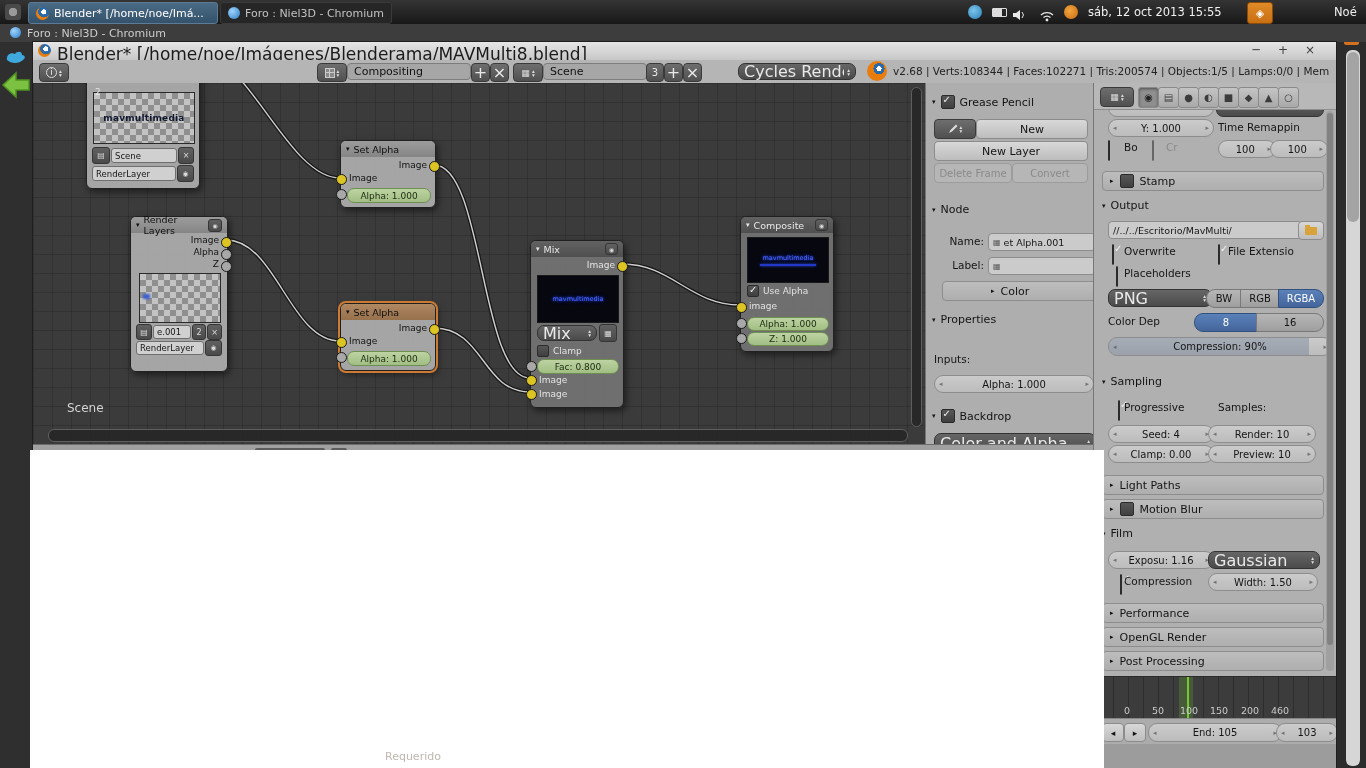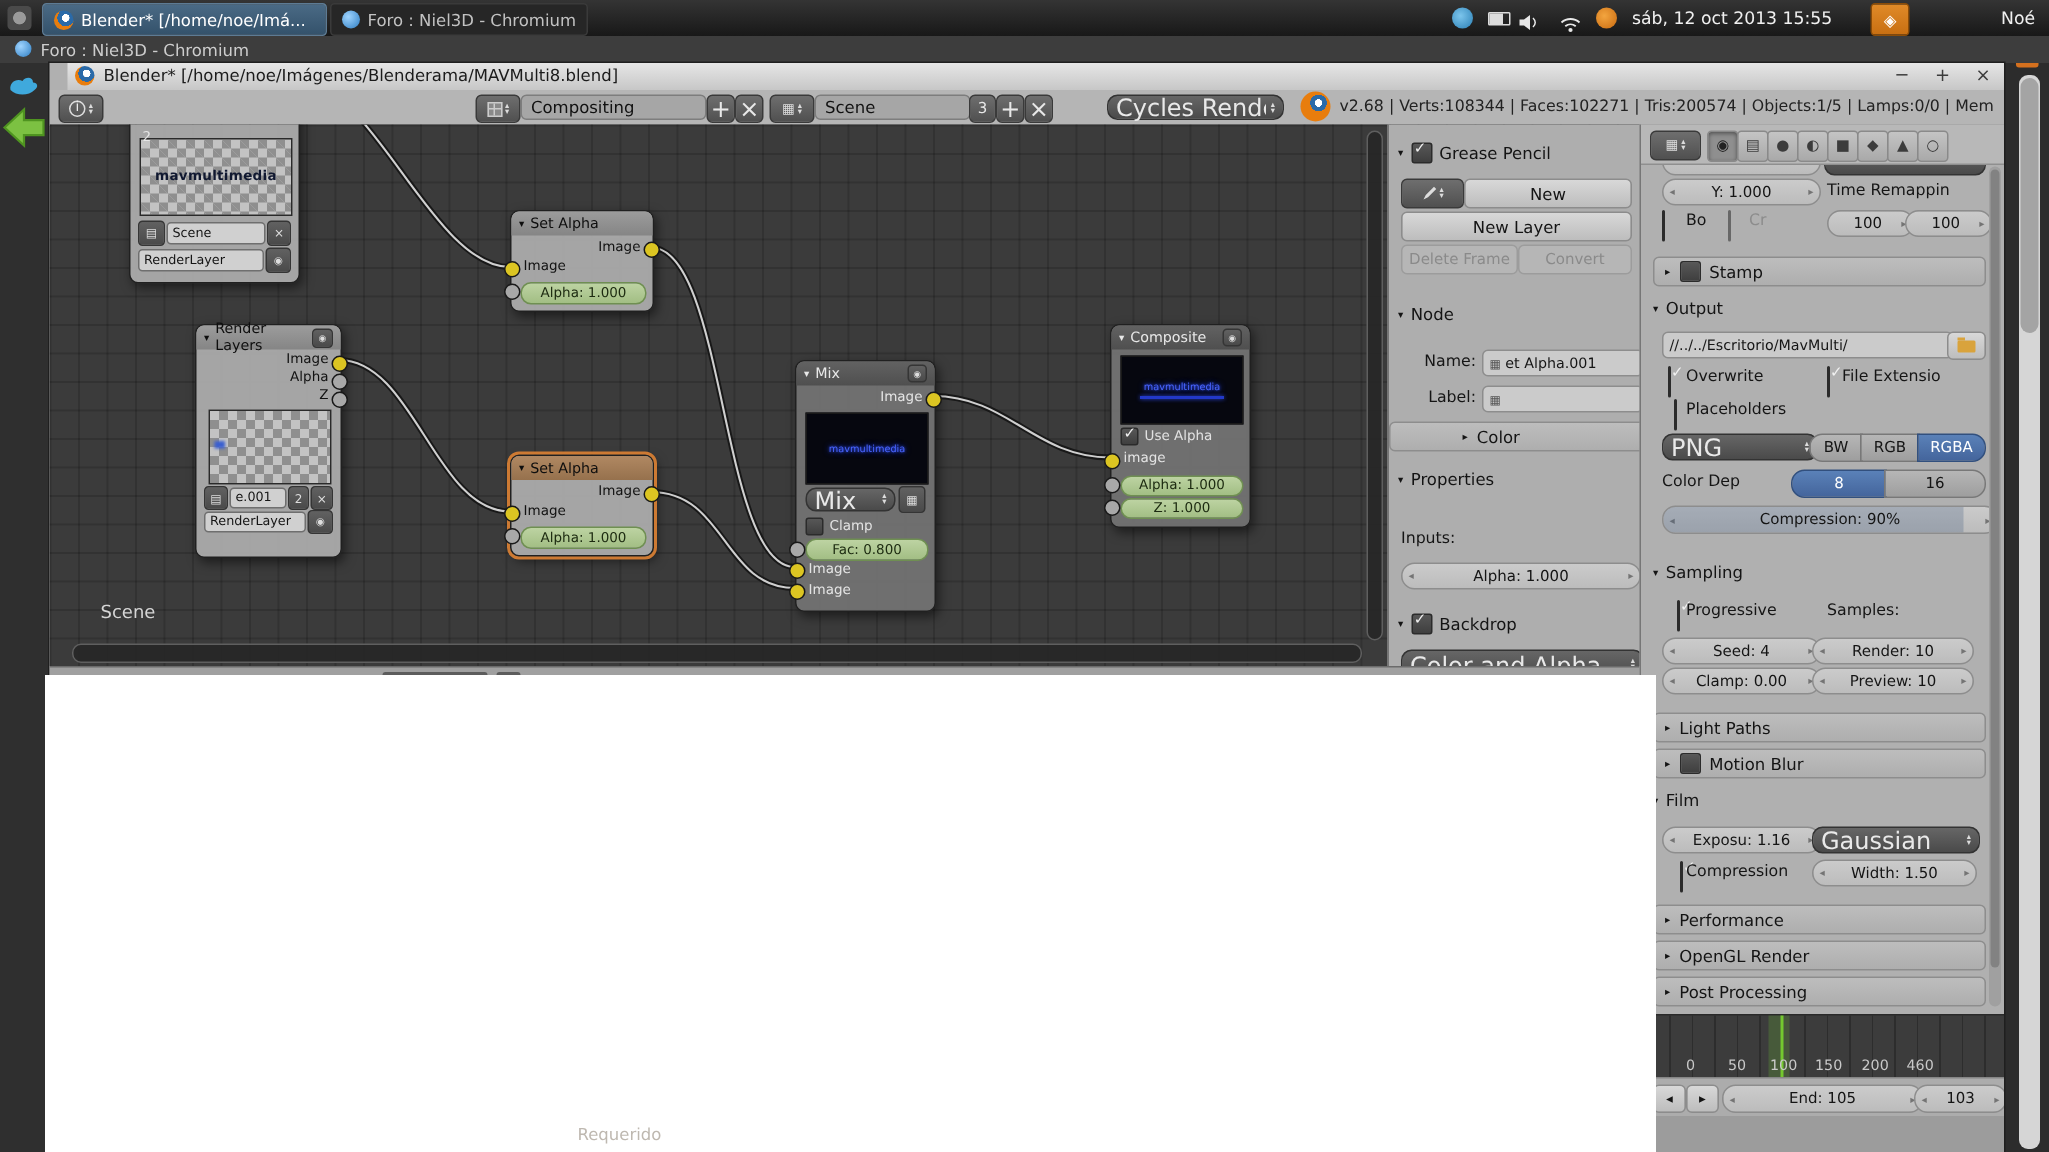--- a/index.html
+++ b/index.html
@@ -19,21 +19,21 @@
 
   
   .chromebar{left:0;top:24px;width:1366px;height:18px;background:#3d3d3d;color:#cdcdcd;font-size:11px;z-index:5;}
   .lstrip{left:0;top:24px;width:33px;height:744px;background:#2f2f2f;z-index:1;}
   .rstrip{left:1336px;top:24px;width:30px;height:744px;background:#2c2c2c;z-index:1;}
   .scrolltrack{background:#d6d6d6;border-radius:6px;}
   .scrollthumb{background:#a4a4a4;border-radius:6px;}
 
   
   .blender{left:33px;top:42px;width:1303px;height:726px;background:#b0b0b0;z-index:10;overflow:hidden;box-shadow:0 0 0 1px #1f1f1f;}
-  .btitle{left:12px;top:0;width:1303px;height:18px;background:linear-gradient(#e6e6e6,#c7c7c7);border-bottom:1px solid #979797;color:#1b1b1b;font-size:11px;}
+  .btitle{left:0;top:0;width:1303px;height:18px;background:linear-gradient(#e6e6e6,#c7c7c7);border-bottom:1px solid #979797;color:#1b1b1b;font-size:17px;}
   .wbtn{font-size:12px;color:#3c3c3c;top:1px;width:18px;text-align:center;}
   .infobar{left:0;top:18px;width:1303px;height:23px;background:#b5b5b5;border-bottom:1px solid #828282;}
   .mi{position:absolute;top:4px;font-size:12px;color:#101010;margin-top:44px;}
   .dkbtn{background:linear-gradient(#6e6e6e,#505050);border:1px solid #3a3a3a;border-radius:4px;color:#e8e8e8;display:flex;align-items:center;justify-content:center;gap:2px;}
   .ltbtn{background:linear-gradient(#d8d8d8,#bdbdbd);border:1px solid #8c8c8c;border-radius:4px;color:#141414;display:flex;align-items:center;justify-content:center;font-size:11px;}
   .disbtn{background:#b6b6b6;border:1px solid #9c9c9c;border-radius:4px;color:#8a8a8a;display:flex;align-items:center;justify-content:center;font-size:10px;}
   .lfield{background:#a6a6a6;border:1px solid #7d7d7d;border-radius:4px;color:#111;font-size:11px;display:flex;align-items:center;padding:0 6px;}
   .ddown{display:flex;align-items:center;background:linear-gradient(#666,#4a4a4a);border:1px solid #333;border-radius:7px;color:#e9e9e9;padding:0 5px;font-size:16px;gap:3px;}
   .ddown .t{flex:1;text-align:left;overflow:hidden;white-space:nowrap;}
   .ud{display:flex;flex-direction:column;justify-content:center;font-size:5.5px;line-height:4px;color:rgba(235,235,235,.9);}
@@ -379,21 +379,21 @@
       <span class="a lab" style="left:20px;top:152px;width:38px;text-align:right;">Name:</span>
       <div class="fieldbox" style="left:62px;top:150px;width:98px;height:16px;gap:3px;">
         <i style="font-size:8px;color:#555;" data-glyph="▦"></i>
         <span>et Alpha.001</span>
       </div>
       <span class="a lab" style="left:20px;top:176px;width:38px;text-align:right;">Label:</span>
       <div class="fieldbox" style="left:62px;top:174px;width:98px;height:16px;gap:3px;">
         <i style="font-size:8px;color:#555;" data-glyph="▦"></i>
       </div>
 
-      <div class="cbox" style="left:0;top:198px;width:146px;height:18px;padding-left:48px;">
+      <div class="cbox" style="left:16px;top:198px;width:146px;height:18px;padding-left:48px;">
         <span class="tri" data-glyph="▸"></span>
         <span>Color</span>
       </div>
 
       <div class="phead" style="left:6px;top:230px;">
         <span class="tri" data-glyph="▾"></span>
         <span>Properties</span>
       </div>
       <span class="a lab" style="left:8px;top:270px;">Inputs:</span>
       <div class="pill" style="left:8px;top:292px;width:150px;height:16px;">

